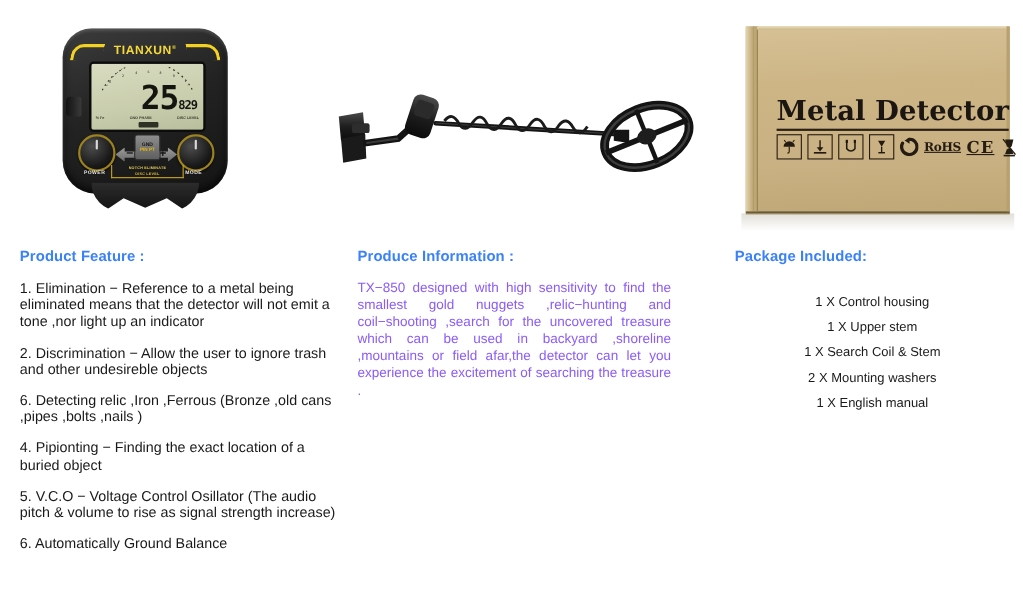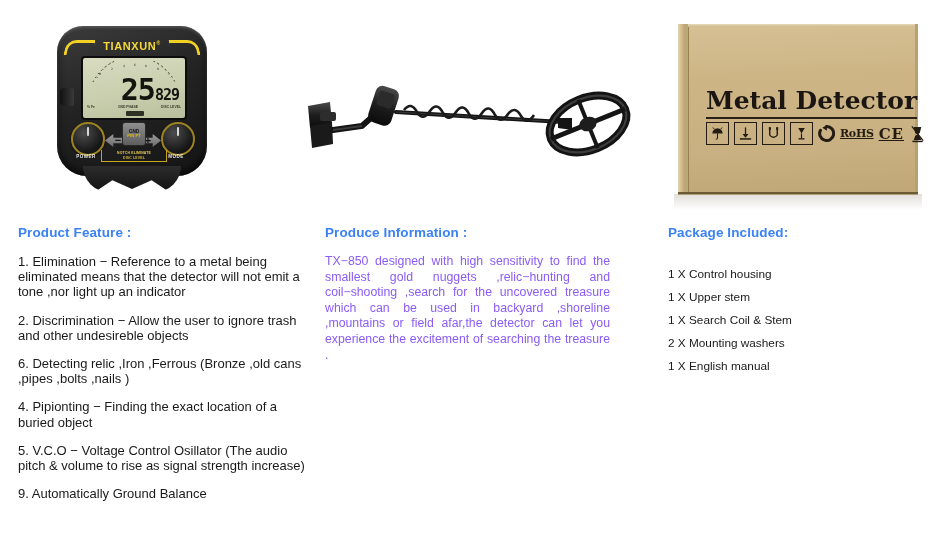--- a/index.html
+++ b/index.html
@@ -54,21 +54,21 @@
     background:linear-gradient(170deg,#d9dcc0 0%,#c8cdad 60%,#b9bf9d 100%);
     border:2px solid #0c0c0c;border-radius:4px;overflow:hidden;
   }
   .lcd-arc{position:absolute;left:6px;top:3px;width:90px;height:22px;}
   .lcd-main{
     position:absolute;left:0;right:6px;top:17px;text-align:right;
     font-family:"DejaVu Sans Mono", monospace;font-weight:bold;
     color:#14150f;letter-spacing:-1px;
   }
   .lcd-big{font-size:30px;line-height:30px;}
-  .lcd-small{font-size:15px;line-height:15px;}
+  .lcd-small{font-size:11px;line-height:15px;}
   .lcd-labels{
     position:absolute;left:4px;right:4px;bottom:9px;display:flex;
     justify-content:space-between;font-size:3.4px;color:#3b3d2e;font-weight:bold;
   }
   .lcd-batt{
     position:absolute;left:43px;bottom:2px;width:18px;height:5px;
     background:#2e3124;border-radius:1px;
   }
   .knob{
     position:absolute;width:30px;height:30px;border-radius:50%;
@@ -179,21 +179,21 @@
     margin:0 0 14px 0;font-size:13.5px;font-weight:bold;color:#3b82f6;
     letter-spacing:.1px;
   }
   .feat{
     margin:0 0 13px 0;font-size:13px;line-height:15.2px;color:#1a1a1a;
   }
   .para{
     margin:0;font-size:12.3px;line-height:15.6px;color:#8b5cf6;text-align:justify;
   }
   .pkg-item{
-    margin:0 0 9px 0;font-size:11.8px;line-height:14px;color:#1a1a1a;
+    margin:0 0 9px 0;font-size:11.8px;line-height:14px;color:#1a1a1a;text-align:center;
   }
   .col-right h3.heading{margin-bottom:27px;}
 </style>
 </head>
 <body>
 
 <div class="page">
 
   <div class="images">
 
@@ -354,21 +354,21 @@
     </div>
   </div>
 
   <div class="col col-left">
     <h3 class="heading">Product Feature  :</h3>
     <p class="feat">1. Elimination − Reference to a metal being eliminated means that the detector will not emit a tone ,nor light up an indicator</p>
     <p class="feat">2. Discrimination  − Allow the user to ignore trash and other undesireble objects</p>
     <p class="feat">6. Detecting relic ,Iron ,Ferrous (Bronze ,old cans ,pipes ,bolts ,nails )</p>
     <p class="feat">4. Pipionting − Finding the exact location of a buried object</p>
     <p class="feat">5. V.C.O − Voltage Control Osillator (The audio pitch &amp; volume to rise as signal strength increase)</p>
-    <p class="feat">9. Automatically Ground Balance</p>
+    <p class="feat">6. Automatically Ground Balance</p>
   </div>
 
   <div class="col col-mid">
     <h3 class="heading">Produce Information :</h3>
     <p class="para">TX−850 designed with high sensitivity to find the smallest gold nuggets ,relic−hunting and coil−shooting ,search for the uncovered treasure which can be used in backyard ,shoreline ,mountains or field afar,the detector can let you experience the excitement of searching the treasure .</p>
   </div>
 
   <div class="col col-right">
     <h3 class="heading">Package Included:</h3>
     <p class="pkg-item">1 X Control housing</p>

